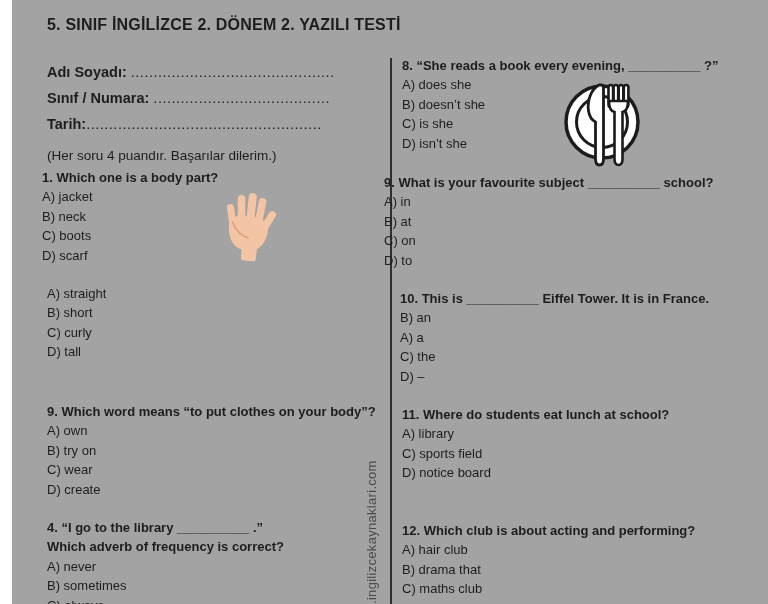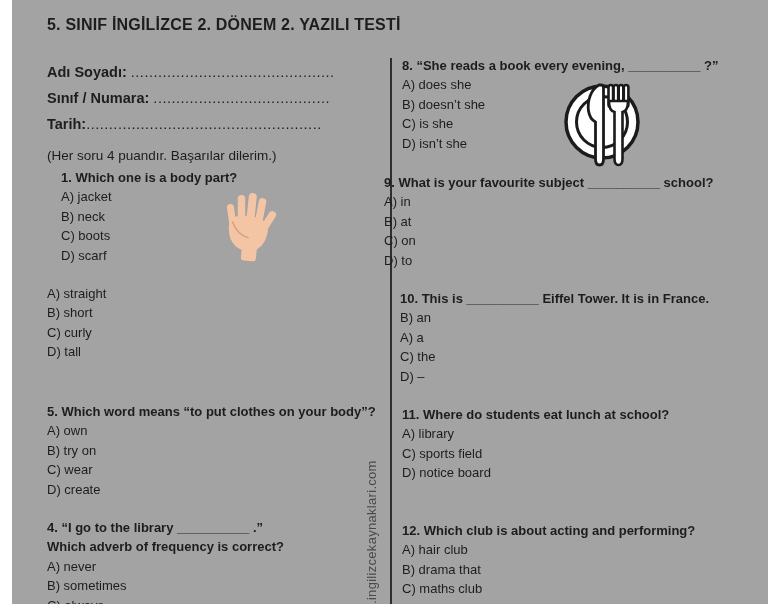--- a/index.html
+++ b/index.html
@@ -34,37 +34,37 @@
   <div class="abs title">5. SINIF İNGİLİZCE 2. DÖNEM 2. YAZILI TESTİ</div>
 
   <div class="abs fields">
     <div><span class="lbl">Adı Soyadı: </span><span class="dots">.............................................</span></div>
     <div><span class="lbl">Sınıf / Numara: </span><span class="dots">.......................................</span></div>
     <div><span class="lbl">Tarih:</span><span class="dots">....................................................</span></div>
   </div>
 
   <div class="abs note">(Her soru 4 puandır. Başarılar dilerim.)</div>
 
-  <div class="abs q" style="left:49px; top:168px;">
+  <div class="abs q" style="left:30px; top:168px;">
     <div class="qh">1. Which one is a body part?</div>
     <div>A) jacket</div>
     <div>B) neck</div>
     <div>C) boots</div>
     <div>D) scarf</div>
   </div>
 
   <div class="abs q" style="left:35px; top:284px;">
     <div>A) straight</div>
     <div>B) short</div>
     <div>C) curly</div>
     <div>D) tall</div>
   </div>
 
   <div class="abs q" style="left:35px; top:402px;">
-    <div class="qh">5. Which word means “to put clothes on your body”?</div>
+    <div class="qh">9. Which word means “to put clothes on your body”?</div>
     <div>A) own</div>
     <div>B) try on</div>
     <div>C) wear</div>
     <div>D) create</div>
   </div>
 
   <div class="abs q" style="left:35px; top:518px;">
     <div class="qh">4. “I go to the library __________ .”</div>
     <div class="qh">Which adverb of frequency is correct?</div>
     <div>A) never</div>

